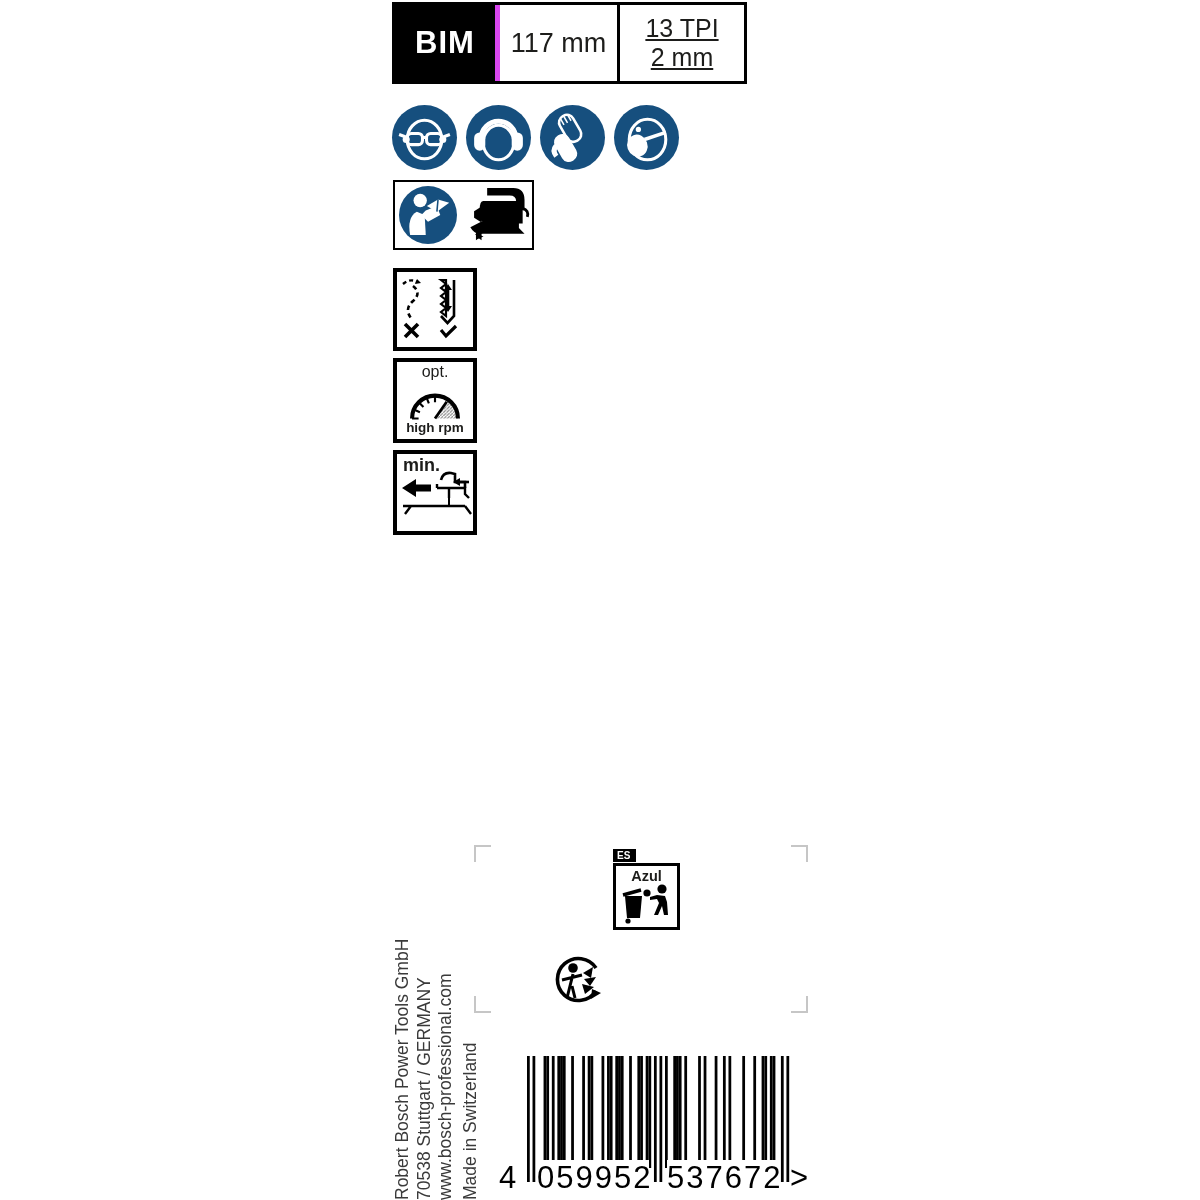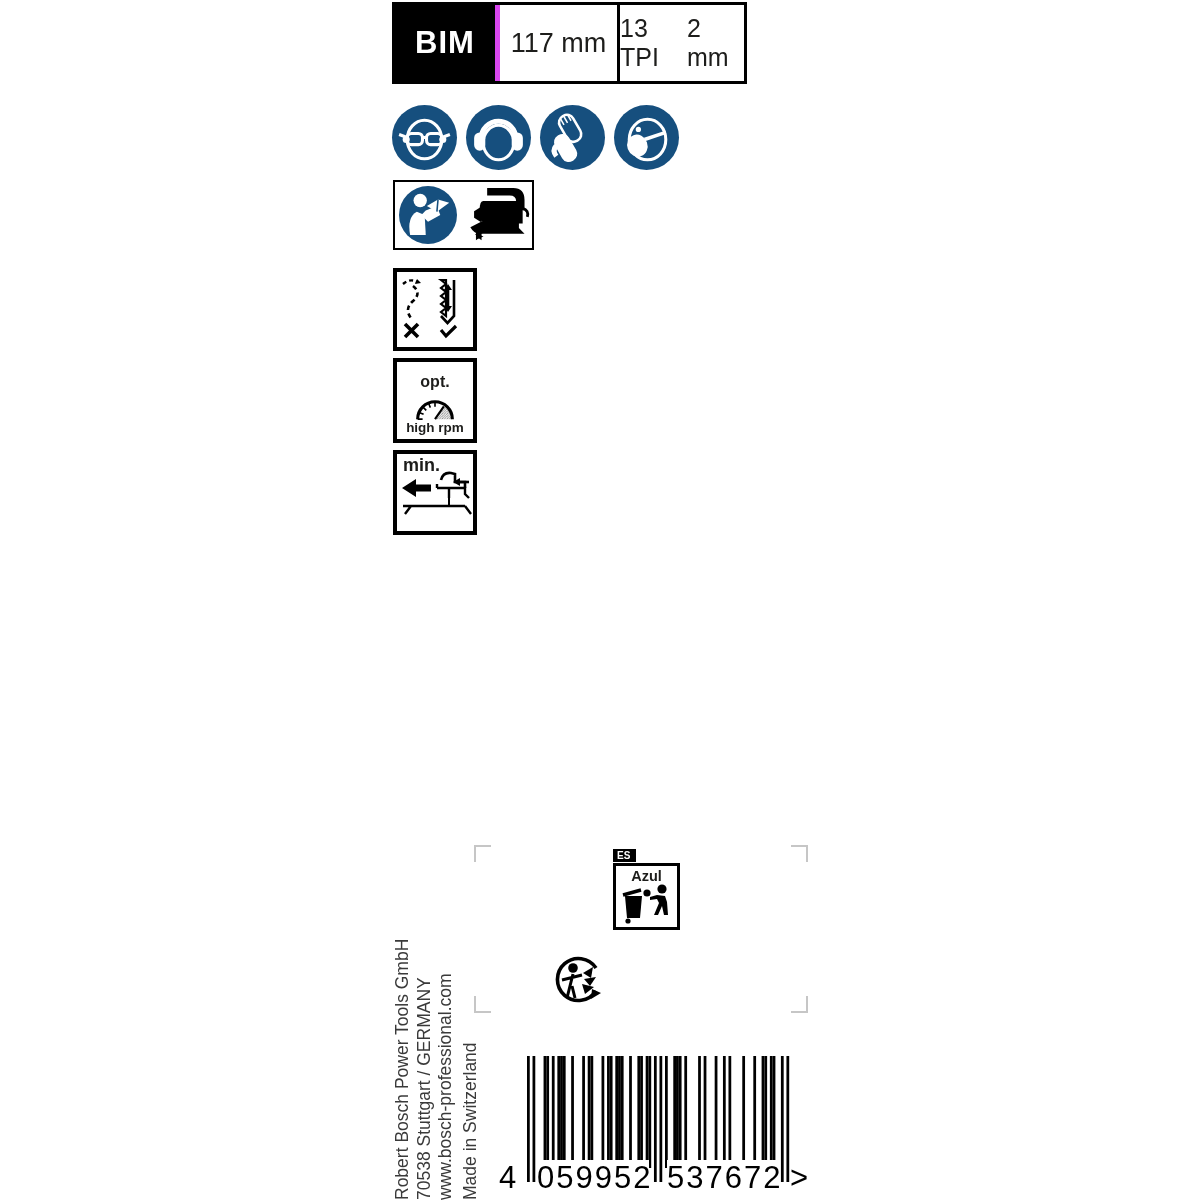--- a/index.html
+++ b/index.html
@@ -5,40 +5,40 @@
   html,body{margin:0;padding:0;background:#fff;}
   .sheet{position:relative;width:986px;height:1200px;background:#fff;overflow:hidden;
          font-family:"Liberation Sans",sans-serif;color:#1d1d1b;}
 
   
   .spec-table{position:absolute;left:392px;top:2px;width:355px;height:82px;
               display:flex;border:3px solid #000;box-sizing:border-box;background:#fff;}
   .spec-cell{display:flex;align-items:center;justify-content:center;box-sizing:border-box;height:100%;}
   .cell-bim{width:100px;background:#000;color:#fff;font-weight:bold;font-size:31px;letter-spacing:1px;}
   .cell-len{width:122px;border-left:5px solid #d946ef;font-size:27px;}
-  .cell-tpi{width:127px;border-left:3px solid #000;flex-direction:row;font-size:25px;line-height:29px;}
+  .cell-tpi{width:127px;border-left:3px solid #000;flex-direction:column;font-size:25px;line-height:29px;text-decoration:underline;}
 
   
   .safety-row{position:absolute;left:392px;top:105px;display:flex;gap:9px;}
   .mcircle{width:65px;height:65px;border-radius:50%;background:#164f7e;
            display:flex;align-items:center;justify-content:center;}
 
   
   .manual-box{position:absolute;left:393px;top:180px;width:141px;height:70px;border:2px solid #000;
               box-sizing:border-box;display:flex;align-items:center;gap:4px;padding-left:4px;background:#fff;}
   .mcircle-small{width:58px;height:58px;border-radius:50%;background:#164f7e;flex:0 0 auto;
                  display:flex;align-items:center;justify-content:center;}
 
   
   .sq-box{position:absolute;left:393px;width:84px;box-sizing:border-box;border:4px solid #000;background:#fff;
           display:flex;flex-direction:column;align-items:center;justify-content:center;}
   .box-curve{top:268px;height:83px;}
   .box-opt{top:358px;height:85px;}
   .box-min{top:450px;height:85px;position:absolute;align-items:flex-end;}
-  .opt-label{font-weight:bold;font-size:16px;line-height:17px;margin-top:11px;}
+  .opt-label{font-weight:normal;font-size:16px;line-height:17px;margin-top:1px;}
   .rpm-label{font-weight:bold;font-size:13.5px;line-height:14px;margin-bottom:4px;}
   .min-label{position:absolute;top:1px;left:6px;font-weight:bold;font-size:18px;}
 
   
   .crop{position:absolute;width:17px;height:17px;box-sizing:border-box;}
   .crop-tl{left:474px;top:845px;border-top:2px solid #c6c6c6;border-left:2px solid #c6c6c6;}
   .crop-tr{left:791px;top:845px;border-top:2px solid #c6c6c6;border-right:2px solid #c6c6c6;}
   .crop-bl{left:474px;top:996px;border-bottom:2px solid #c6c6c6;border-left:2px solid #c6c6c6;}
   .crop-br{left:791px;top:996px;border-bottom:2px solid #c6c6c6;border-right:2px solid #c6c6c6;}
 

